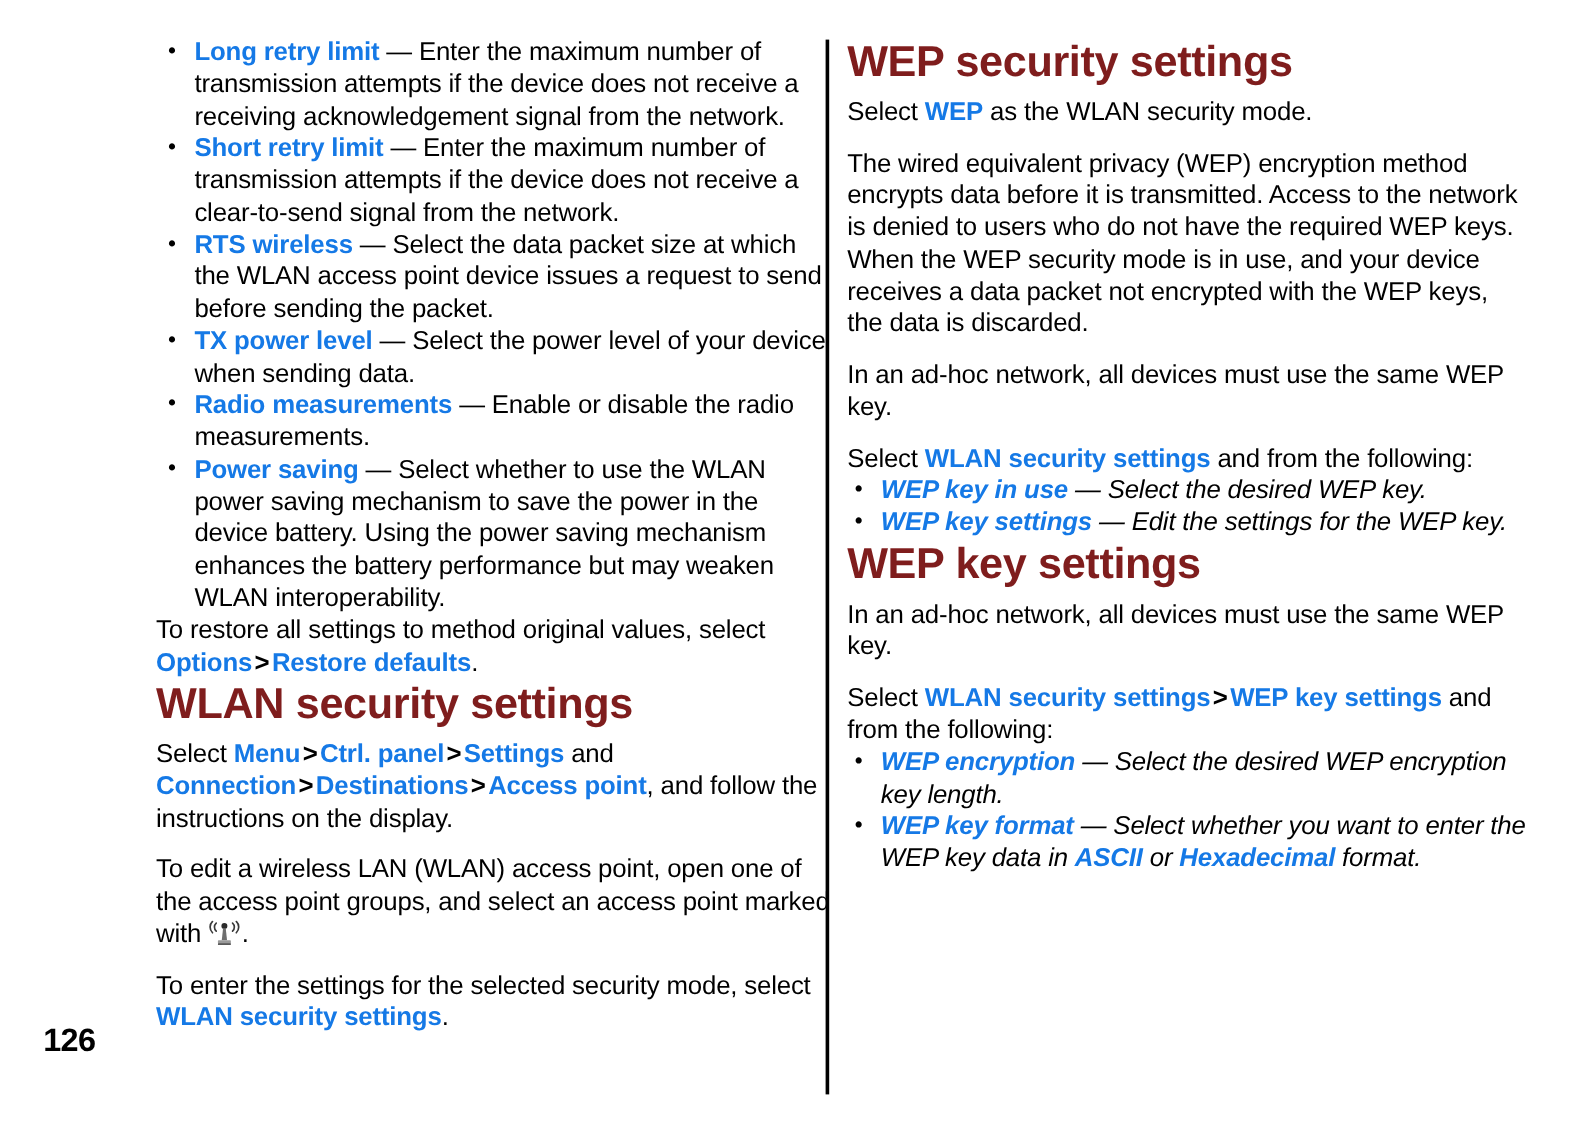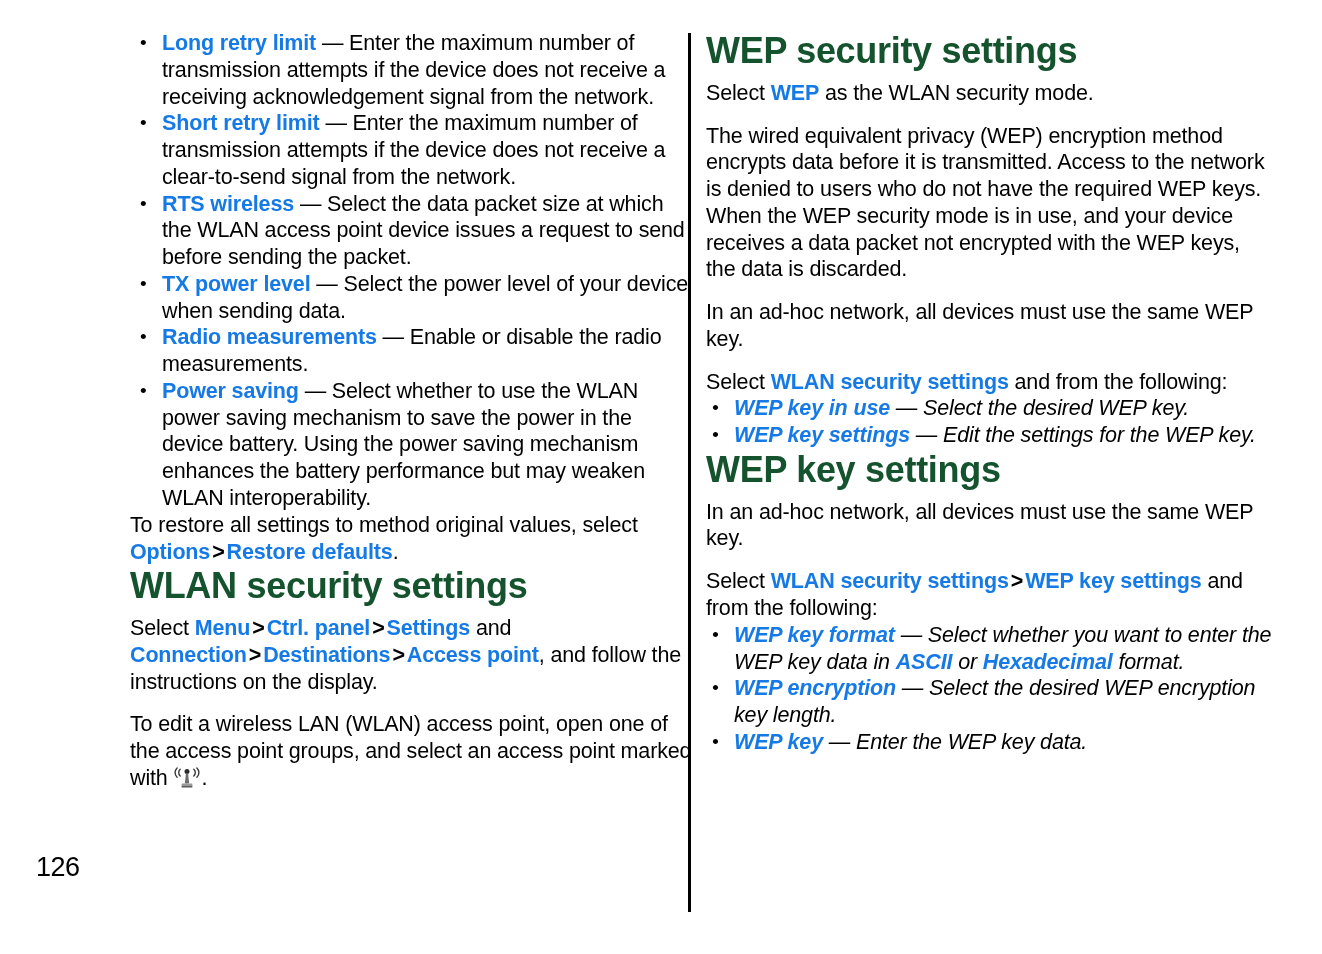--- a/index.html
+++ b/index.html
@@ -21,21 +21,21 @@
     position: relative;
     width: 1322px;
     height: 954px;
   }
 
   .page-number {
     position: absolute;
     left: 36px;
     top: 852px;
     font-size: 27px;
-    font-weight: normal;
+    font-weight: bold;
     color: #000000;
     letter-spacing: -0.5px;
   }
 
   .column-divider {
     position: absolute;
     left: 688px;
     top: 33px;
     width: 3px;
     height: 879px;
@@ -48,21 +48,21 @@
     top: 30px;
   }
   .col-left  { left: 110px; width: 565px; margin-left: 20px; }
   .col-right { left: 706px; width: 566px; }
 
   
   h2.section {
     margin: 0;
     font-size: 36px;
     font-weight: bold;
-    color: #14532d;
+    color: #7f1d1d;
     line-height: 1.16;
     letter-spacing: -0.3px;
   }
   .h-spaced-top  { margin-top: 26px; }
   .h-spaced-top2 { margin-top: 30px; }
 
   p.para {
     margin: 0;
     font-size: 21.5px;
     line-height: 1.245;
@@ -162,20 +162,21 @@
               <path d="M3.1 0.9 C0.4 3.5 0.4 7.7 3.1 10.3"></path>
               <path d="M19.8 2.2 C21.8 4.0 21.8 7.2 19.8 9.0"></path>
               <path d="M22.9 0.9 C25.6 3.5 25.6 7.7 22.9 10.3"></path>
             </g>
             <circle cx="13" cy="4.6" r="2.5" fill="#2b2b2b"></circle>
             <path d="M11.9 6.6 L14.1 6.6 L15.2 16.5 L10.8 16.5 Z" fill="#6e6e6e"></path>
             <rect x="7.6" y="16.5" width="10.8" height="3.1" rx="0.6" fill="#9a9a9a"></rect>
             <rect x="7.6" y="19.0" width="10.8" height="1.5" rx="0.5" fill="#5a5a5a"></rect>
           </svg></span><span>.</span></p>
 
+    <p class="para"><span>To enter the settings for the selected security mode, select </span><span class="kw">WLAN security settings</span><span>.</span></p>
 
   </div>
 
   <div class="col col-right">
 
     <h2 class="section">WEP security settings</h2>
 
     <p class="para"><span>Select </span><span class="kw">WEP</span><span> as the WLAN security mode.</span></p>
 
     <p class="para">The wired equivalent privacy (WEP) encryption method encrypts data before it is transmitted. Access to the network is denied to users who do not have the required WEP keys. When the WEP security mode is in use, and your device receives a data packet not encrypted with the WEP keys, the data is discarded.</p>
@@ -196,30 +197,26 @@
     </ul>
 
     <h2 class="section h-spaced-top">WEP key settings</h2>
 
     <p class="para">In an ad-hoc network, all devices must use the same WEP key.</p>
 
     <p class="para"><span>Select </span><span class="kw">WLAN security settings</span><span class="gt">&gt;</span><span class="kw">WEP key settings</span><span> and from the following:</span></p>
 
     <ul class="bullets tight list-top">
       <li>
+        <span class="kw">WEP encryption</span>
+        <span>— Select the desired WEP encryption key length.</span>
+      </li>
+      <li>
         <span class="kw">WEP key format</span>
         <span>— Select whether you want to enter the WEP key data in </span><span class="kw">ASCII</span><span> or </span><span class="kw">Hexadecimal</span><span> format.</span>
       </li>
-      <li>
-        <span class="kw">WEP encryption</span>
-        <span>— Select the desired WEP encryption key length.</span>
-      </li>
-      <li>
-        <span class="kw">WEP key</span>
-        <span>— Enter the WEP key data.</span>
-      </li>
     </ul>
 
 
 
   </div>
 
 </div>
 
 </body></html>

